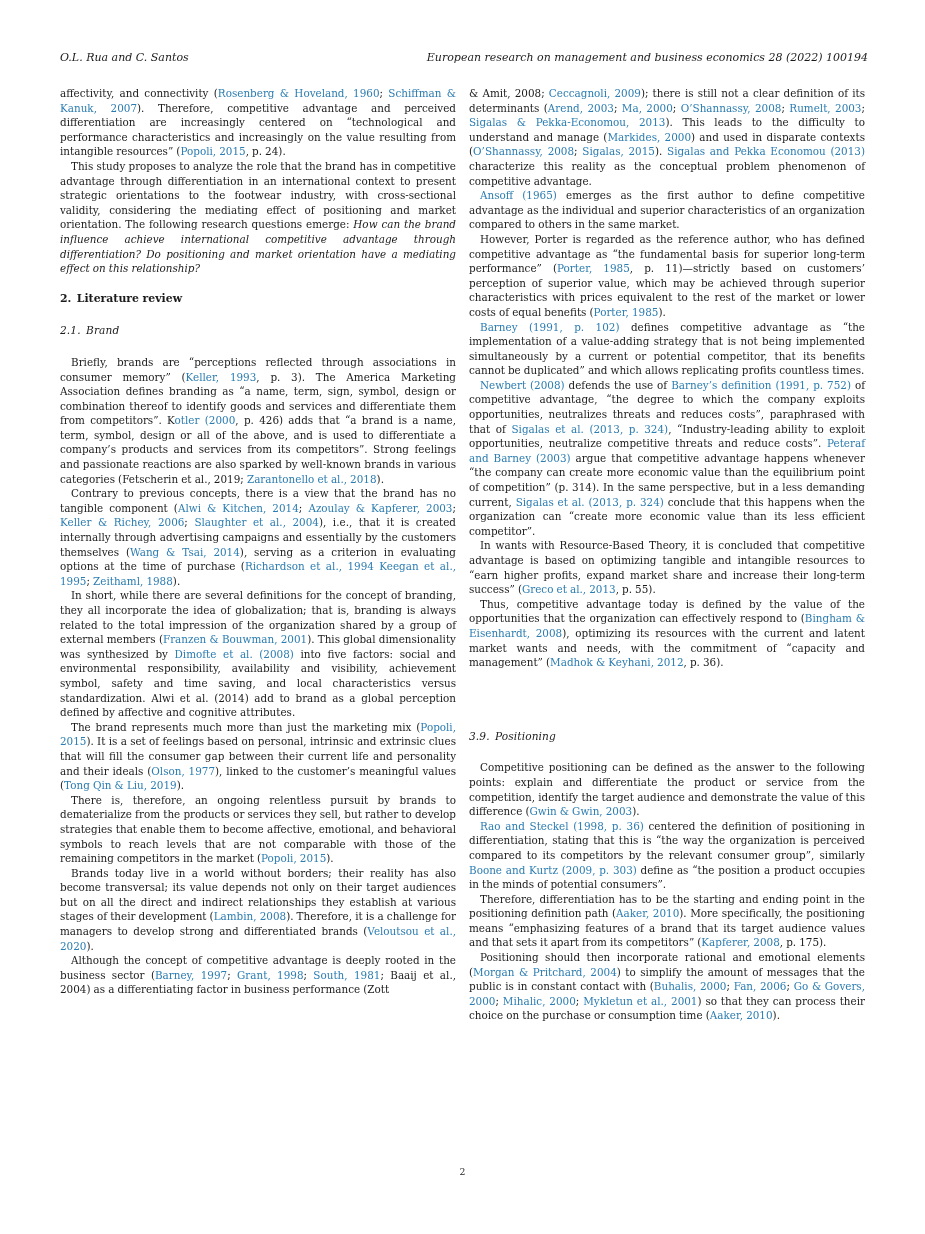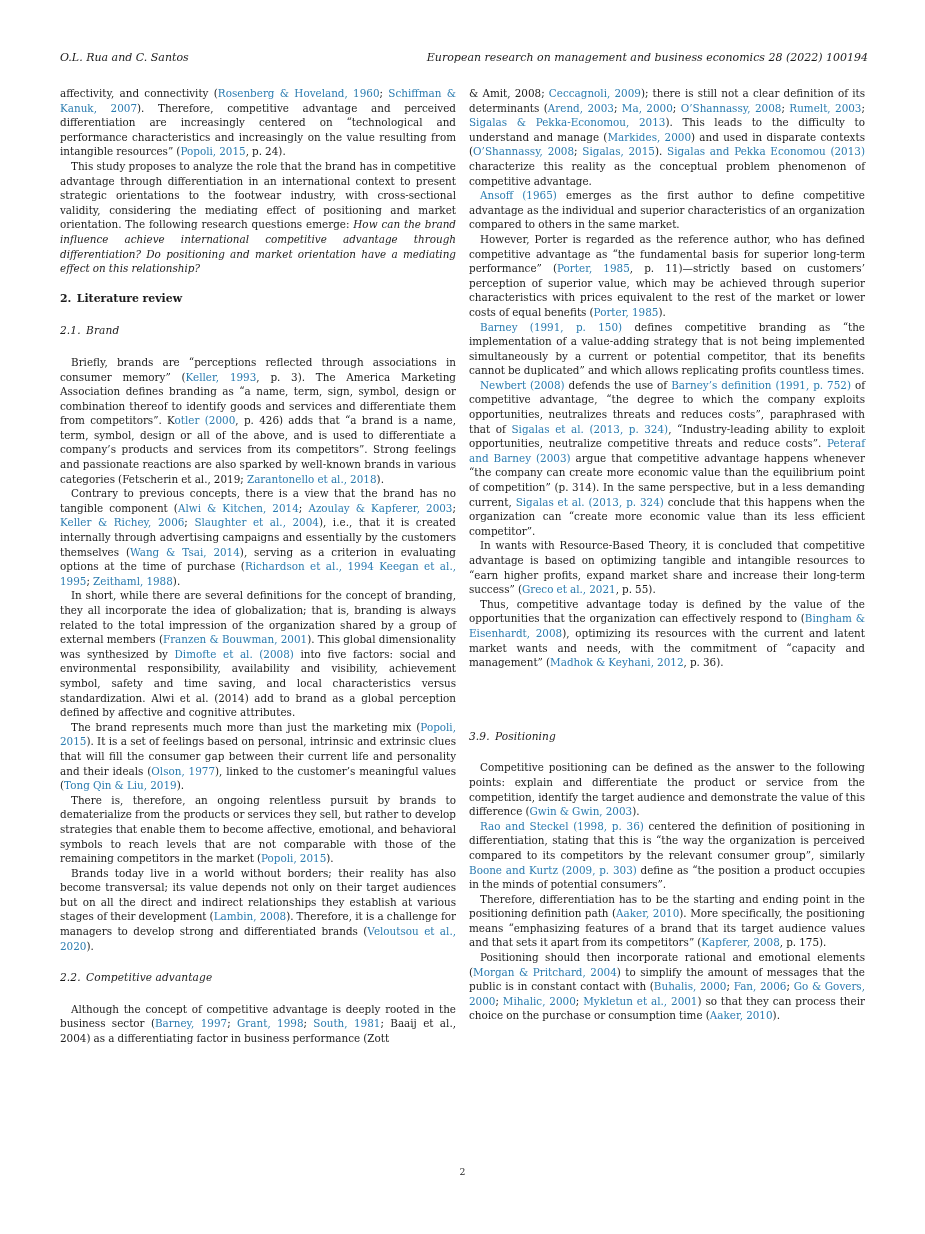--- a/index.html
+++ b/index.html
@@ -57,30 +57,29 @@
         <p class="para"><span>affectivity, and connectivity (</span><span class="cite">Rosenberg &amp; Hoveland, 1960</span><span>; </span><span class="cite">Schiffman &amp; Kanuk, 2007</span><span>). Therefore, competitive advantage and perceived differentiation are increasingly centered on “technological and performance characteristics and increasingly on the value resulting from intangible resources” (</span><span class="cite">Popoli, 2015</span><span>, p. 24).</span></p>
         <p class="para indent"><span>This study proposes to analyze the role that the brand has in competitive advantage through differentiation in an international context to present strategic orientations to the footwear industry, with cross-sectional validity, considering the mediating effect of positioning and market orientation. The following research questions emerge: </span><span class="em">How can the brand influence achieve international competitive advantage through differentiation? Do positioning and market orientation have a mediating effect on this relationship?</span></p>
         <h2 class="sec-heading">2. Literature review</h2>
         <h3 class="subsec-heading">2.1. Brand</h3>
         <p class="para indent"><span>Briefly, brands are “perceptions reflected through associations in consumer memory” (</span><span class="cite">Keller, 1993</span><span>, p. 3). The America Marketing Association defines branding as “a name, term, sign, symbol, design or combination thereof to identify goods and services and differentiate them from competitors”. K</span><span class="cite">otler (2000</span><span>, p. 426) adds that “a brand is a name, term, symbol, design or all of the above, and is used to differentiate a company’s products and services from its competitors”. Strong feelings and passionate reactions are also sparked by well-known brands in various categories (Fetscherin et al., 2019; </span><span class="cite">Zarantonello et al., 2018</span><span>).</span></p>
         <p class="para indent"><span>Contrary to previous concepts, there is a view that the brand has no tangible component (</span><span class="cite">Alwi &amp; Kitchen, 2014</span><span>; </span><span class="cite">Azoulay &amp; Kapferer, 2003</span><span>; </span><span class="cite">Keller &amp; Richey, 2006</span><span>; </span><span class="cite">Slaughter et al., 2004</span><span>), i.e., that it is created internally through advertising campaigns and essentially by the customers themselves (</span><span class="cite">Wang &amp; Tsai, 2014</span><span>), serving as a criterion in evaluating options at the time of purchase (</span><span class="cite">Richardson et al., 1994 Keegan et al., 1995</span><span>; </span><span class="cite">Zeithaml, 1988</span><span>).</span></p>
         <p class="para indent"><span>In short, while there are several definitions for the concept of branding, they all incorporate the idea of globalization; that is, branding is always related to the total impression of the organization shared by a group of external members (</span><span class="cite">Franzen &amp; Bouwman, 2001</span><span>). This global dimensionality was synthesized by </span><span class="cite">Dimofte et al. (2008)</span><span> into five factors: social and environmental responsibility, availability and visibility, achievement symbol, safety and time saving, and local characteristics versus standardization. Alwi et al. (2014) add to brand as a global perception defined by affective and cognitive attributes.</span></p>
         <p class="para indent"><span>The brand represents much more than just the marketing mix (</span><span class="cite">Popoli, 2015</span><span>). It is a set of feelings based on personal, intrinsic and extrinsic clues that will fill the consumer gap between their current life and personality and their ideals (</span><span class="cite">Olson, 1977</span><span>), linked to the customer’s meaningful values (</span><span class="cite">Tong Qin &amp; Liu, 2019</span><span>).</span></p>
         <p class="para indent"><span>There is, therefore, an ongoing relentless pursuit by brands to dematerialize from the products or services they sell, but rather to develop strategies that enable them to become affective, emotional, and behavioral symbols to reach levels that are not comparable with those of the remaining competitors in the market (</span><span class="cite">Popoli, 2015</span><span>).</span></p>
         <p class="para indent"><span>Brands today live in a world without borders; their reality has also become transversal; its value depends not only on their target audiences but on all the direct and indirect relationships they establish at various stages of their development (</span><span class="cite">Lambin, 2008</span><span>). Therefore, it is a challenge for managers to develop strong and differentiated brands (</span><span class="cite">Veloutsou et al., 2020</span><span>).</span></p>
-        <h3 class="subsec-heading">2.2. Competitive advantage</h3>
         <p class="para indent"><span>Although the concept of competitive advantage is deeply rooted in the business sector (</span><span class="cite">Barney, 1997</span><span>; </span><span class="cite">Grant, 1998</span><span>; </span><span class="cite">South, 1981</span><span>; Baaij et al., 2004) as a differentiating factor in business performance (Zott</span></p>
       </div>
     <div class="col">
         <p class="para"><span>&amp; Amit, 2008; </span><span class="cite">Ceccagnoli, 2009</span><span>); there is still not a clear definition of its determinants (</span><span class="cite">Arend, 2003</span><span>; </span><span class="cite">Ma, 2000</span><span>; </span><span class="cite">O’Shannassy, 2008</span><span>; </span><span class="cite">Rumelt, 2003</span><span>; </span><span class="cite">Sigalas &amp; Pekka-Economou, 2013</span><span>). This leads to the difficulty to understand and manage (</span><span class="cite">Markides, 2000</span><span>) and used in disparate contexts (</span><span class="cite">O’Shannassy, 2008</span><span>; </span><span class="cite">Sigalas, 2015</span><span>). </span><span class="cite">Sigalas and Pekka Economou (2013)</span><span> characterize this reality as the conceptual problem phenomenon of competitive advantage.</span></p>
         <p class="para indent"><span class="cite">Ansoff (1965)</span><span> emerges as the first author to define competitive advantage as the individual and superior characteristics of an organization compared to others in the same market.</span></p>
         <p class="para indent"><span>However, Porter is regarded as the reference author, who has defined competitive advantage as “the fundamental basis for superior long-term performance” (</span><span class="cite">Porter, 1985</span><span>, p. 11)—strictly based on customers’ perception of superior value, which may be achieved through superior characteristics with prices equivalent to the rest of the market or lower costs of equal benefits (</span><span class="cite">Porter, 1985</span><span>).</span></p>
-        <p class="para indent"><span class="cite">Barney (1991, p. 150)</span><span> defines competitive branding as “the implementation of a value-adding strategy that is not being implemented simultaneously by a current or potential competitor, that its benefits cannot be duplicated” and which allows replicating profits countless times.</span></p>
+        <p class="para indent"><span class="cite">Barney (1991, p. 102)</span><span> defines competitive advantage as “the implementation of a value-adding strategy that is not being implemented simultaneously by a current or potential competitor, that its benefits cannot be duplicated” and which allows replicating profits countless times.</span></p>
         <p class="para indent"><span class="cite">Newbert (2008)</span><span> defends the use of </span><span class="cite">Barney’s definition (1991, p. 752)</span><span> of competitive advantage, “the degree to which the company exploits opportunities, neutralizes threats and reduces costs”, paraphrased with that of </span><span class="cite">Sigalas et al. (2013, p. 324)</span><span>, “Industry-leading ability to exploit opportunities, neutralize competitive threats and reduce costs”. </span><span class="cite">Peteraf and Barney (2003)</span><span> argue that competitive advantage happens whenever “the company can create more economic value than the equilibrium point of competition” (p. 314). In the same perspective, but in a less demanding current, </span><span class="cite">Sigalas et al. (2013, p. 324)</span><span> conclude that this happens when the organization can “create more economic value than its less efficient competitor”.</span></p>
-        <p class="para indent"><span>In wants with Resource-Based Theory, it is concluded that competitive advantage is based on optimizing tangible and intangible resources to “earn higher profits, expand market share and increase their long-term success” (</span><span class="cite">Greco et al., 2021</span><span>, p. 55).</span></p>
+        <p class="para indent"><span>In wants with Resource-Based Theory, it is concluded that competitive advantage is based on optimizing tangible and intangible resources to “earn higher profits, expand market share and increase their long-term success” (</span><span class="cite">Greco et al., 2013</span><span>, p. 55).</span></p>
         <p class="para indent"><span>Thus, competitive advantage today is defined by the value of the opportunities that the organization can effectively respond to (</span><span class="cite">Bingham &amp; Eisenhardt, 2008</span><span>), optimizing its resources with the current and latent market wants and needs, with the commitment of “capacity and management” (</span><span class="cite">Madhok &amp; Keyhani, 2012</span><span>, p. 36).</span></p>
         <div class="col-spacer"></div>
         <h3 class="subsec-heading">3.9. Positioning</h3>
         <p class="para indent"><span>Competitive positioning can be defined as the answer to the following points: explain and differentiate the product or service from the competition, identify the target audience and demonstrate the value of this difference (</span><span class="cite">Gwin &amp; Gwin, 2003</span><span>).</span></p>
         <p class="para indent"><span class="cite">Rao and Steckel (1998, p. 36)</span><span> centered the definition of positioning in differentiation, stating that this is “the way the organization is perceived compared to its competitors by the relevant consumer group”, similarly </span><span class="cite">Boone and Kurtz (2009, p. 303)</span><span> define as “the position a product occupies in the minds of potential consumers”.</span></p>
         <p class="para indent"><span>Therefore, differentiation has to be the starting and ending point in the positioning definition path (</span><span class="cite">Aaker, 2010</span><span>). More specifically, the positioning means “emphasizing features of a brand that its target audience values and that sets it apart from its competitors” (</span><span class="cite">Kapferer, 2008</span><span>, p. 175).</span></p>
         <p class="para indent"><span>Positioning should then incorporate rational and emotional elements (</span><span class="cite">Morgan &amp; Pritchard, 2004</span><span>) to simplify the amount of messages that the public is in constant contact with (</span><span class="cite">Buhalis, 2000</span><span>; </span><span class="cite">Fan, 2006</span><span>; </span><span class="cite">Go &amp; Govers, 2000</span><span>; </span><span class="cite">Mihalic, 2000</span><span>; </span><span class="cite">Mykletun et al., 2001</span><span>) so that they can process their choice on the purchase or consumption time (</span><span class="cite">Aaker, 2010</span><span>).</span></p>
       </div>
   </div>
 

